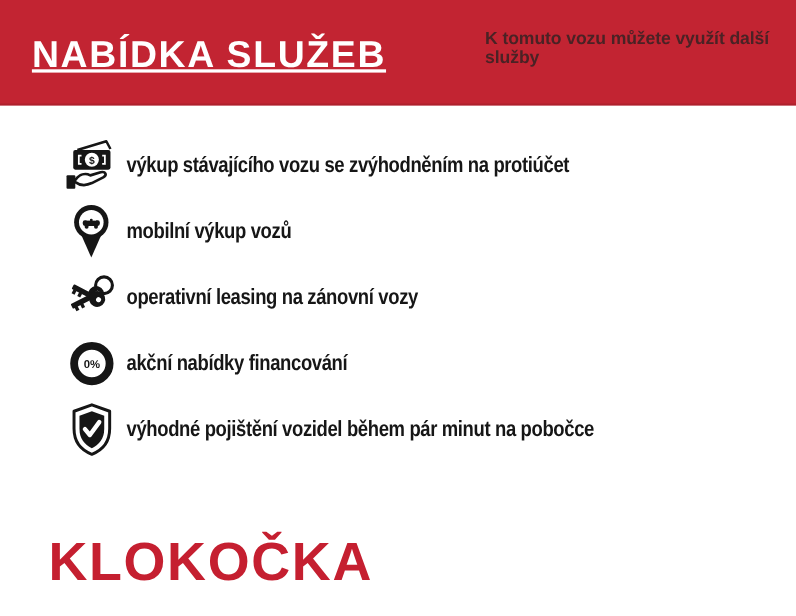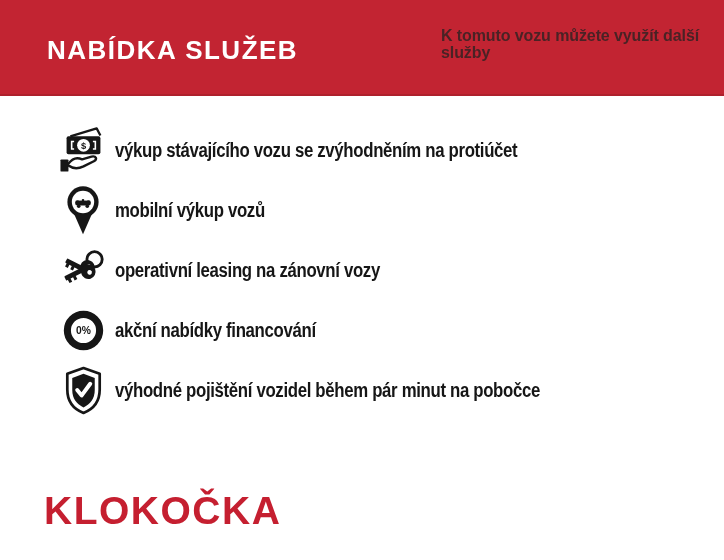--- a/index.html
+++ b/index.html
@@ -15,23 +15,23 @@
   .page{
     position:relative; width:724px; height:560px;
     background:var(--page-bg); overflow:hidden;
   }
   .header{
     position:absolute; left:0; top:0; width:724px; height:96px;
     background:var(--brand-red);
     box-shadow:inset 0 -2px 0 rgba(0,0,0,0.10);
   }
   .header-title{
-    position:absolute; left:47px; top:30px;
-    font-size:26px; line-height:40px; font-weight:700;
-    letter-spacing:1.5px; color:var(--title-white); white-space:nowrap;
+    position:absolute; left:29px; top:30px;
+    font-size:34px; line-height:40px; font-weight:700;
+    letter-spacing:1.5px; color:var(--title-white); white-space:nowrap;text-decoration:underline;
   }
   .header-subtitle{
     position:absolute; left:441px; top:27px;
     font-size:16px; line-height:17px; font-weight:700;
     letter-spacing:-0.1px; color:var(--subtitle-dark);
   }
   .services{ position:absolute; left:59px; top:120px; width:640px; }
   .service-row{ display:flex; align-items:center; height:60px; }
   .icon-box{
     width:48px; min-width:48px; height:58px;
@@ -40,21 +40,21 @@
   .icon-box svg{ display:block; }
   .service-label{
     margin-left:8px; font-size:20px; font-weight:700;
     letter-spacing:-0.4px; color:var(--text-dark); white-space:nowrap;
     transform:scaleX(0.84); transform-origin:left center;
   }
   .ink{ fill:var(--text-dark); }
   .ink-stroke{ fill:none; stroke:var(--text-dark); }
   .logo{
     position:absolute; left:44px; top:489px;
-    font-size:39px; line-height:44px; font-weight:800;
+    font-size:49px; line-height:44px; font-weight:800;
     letter-spacing:1.5px; color:var(--logo-red); white-space:nowrap;
   }
   .zero-label{
     font-family:"Liberation Sans", sans-serif;
     font-size:11px; font-weight:bold; fill:var(--text-dark);
   }
 </style>
 </head>
 <body>
 

